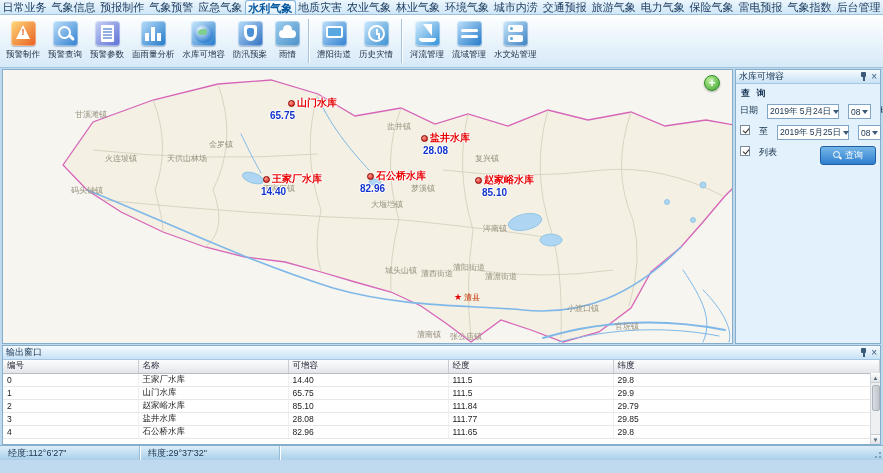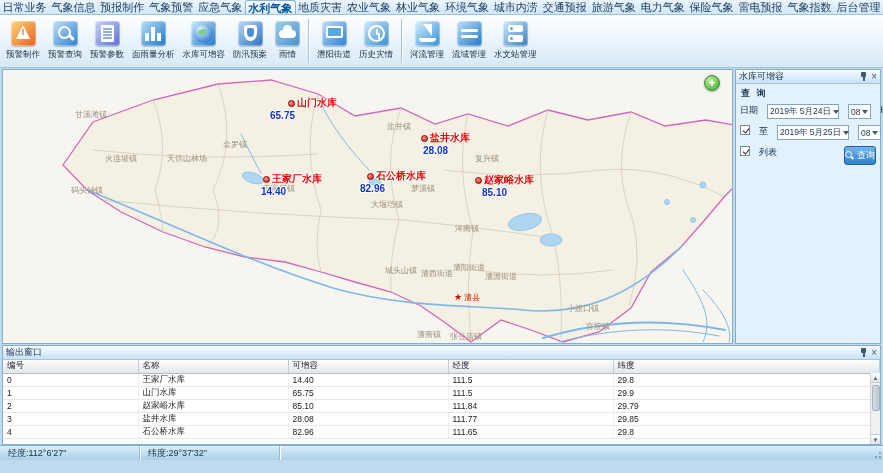--- a/index.html
+++ b/index.html
@@ -75,21 +75,21 @@
   .query-section-label{padding:3px 5px 2px;font-weight:bold;color:#13304f;letter-spacing:2px}
   .form{padding:2px 4px;display:flex;flex-direction:column;gap:6px}
   .form-row{display:flex;align-items:flex-start;gap:9px}
   .lbl{white-space:nowrap}
   .combo{display:inline-flex;align-items:center;justify-content:space-between;background:#fff;border:1px solid #7fa6c6;height:15px;padding:0 2px;font-size:8.5px;white-space:nowrap}
   .combo-date{width:72px}
   .combo-sm{width:26px}
   .combo .arrow{width:0;height:0;border-left:3px solid transparent;border-right:3px solid transparent;border-top:4px solid #3a5a78;margin-left:2px}
   .chk{width:10px;height:10px;background:#fff;border:1px solid #7a8a9a;position:relative;flex:none}
   .chk.checked::after{content:'';position:absolute;left:1.5px;top:2px;width:5px;height:3px;border-left:1.8px solid #2a2a2a;border-bottom:1.8px solid #2a2a2a;transform:rotate(-50deg)}
-  .query-btn{margin-left:auto;display:flex;align-items:center;gap:3px;background:linear-gradient(#74b6e8,#2f7fd0);border:1px solid #1f5f9f;border-radius:3px;color:#fff;font-size:9px;padding:2px 0;font-family:inherit}
+  .query-btn{margin-left:auto;display:flex;align-items:center;gap:3px;background:linear-gradient(#74b6e8,#2f7fd0);border:1px solid #1f5f9f;border-radius:3px;color:#fff;font-size:9px;padding:2px 12px;font-family:inherit}
   .btn-ic{width:9px;height:9px;position:relative;flex:none}
   .btn-ic::before{content:'';position:absolute;left:0;top:0;width:5px;height:5px;border:1.5px solid #fff;border-radius:50%}
   .btn-ic::after{content:'';position:absolute;left:6px;top:6px;width:3px;height:1.5px;background:#fff;transform:rotate(45deg)}
 
   
   .output{height:100px;margin:0 2px;border:1px solid #86aecb;background:#fff;display:flex;flex-direction:column;flex:none;position:relative}
   .output-body{flex:1;overflow:hidden;position:relative}
   table.grid{width:100%;border-collapse:collapse;table-layout:fixed}
   table.grid th{height:13px;background:linear-gradient(#fdfdfd,#e2e6ea);border-right:1px solid #c8cdd2;border-bottom:1px solid #b8bdc2;font-weight:normal;text-align:left;padding:0 4px;font-size:8.5px;color:#223}
   table.grid td{height:13px;border-bottom:1px solid #e8e8e8;border-right:1px solid #f0f0f0;padding:0 4px;font-size:8.5px;color:#222;white-space:nowrap;overflow:hidden}
@@ -226,36 +226,36 @@
           <ellipse cx="372" cy="112" rx="6" ry="3"></ellipse>
           <circle cx="700" cy="115" r="3"></circle>
           <circle cx="664" cy="132" r="2.5"></circle>
           <circle cx="690" cy="150" r="2.5"></circle>
         </g>
       </svg>
       <div style="position:absolute;inset:0;border-radius:21px;">
           <div class="map-town-label" style="left: 88px; top: 44px;">甘溪滩镇</div>
           <div class="map-town-label" style="left: 118px; top: 88px;">火连坡镇</div>
           <div class="map-town-label" style="left: 184px; top: 88px;">天供山林场</div>
-          <div class="map-town-label" style="left: 232px; top: 74px; text-align: right;">金罗镇</div>
+          <div class="map-town-label" style="left: 218px; top: 74px; text-align: right;">金罗镇</div>
           <div class="map-town-label" style="left: 84px; top: 120px;">码头铺镇</div>
           <div class="map-town-label" style="left: 276px; top: 118px;">王家厂镇</div>
           <div class="map-town-label" style="left: 396px; top: 56px;">盐井镇</div>
           <div class="map-town-label" style="left: 484px; top: 88px;">复兴镇</div>
           <div class="map-town-label" style="left: 420px; top: 118px;">梦溪镇</div>
           <div class="map-town-label" style="left: 384px; top: 134px;">大堰垱镇</div>
-          <div class="map-town-label" style="left: 464px; top: 158px;">涔南镇</div>
+          <div class="map-town-label" style="left: 492px; top: 158px;">涔南镇</div>
           <div class="map-town-label" style="left: 398px; top: 200px;">城头山镇</div>
           <div class="map-town-label" style="left: 434px; top: 203px;">澧西街道</div>
           <div class="map-town-label" style="left: 466px; top: 197px;">澧阳街道</div>
           <div class="map-town-label" style="left: 498px; top: 206px;">澧澹街道</div>
           <div class="map-town-label" style="left: 426px; top: 264px;">澧南镇</div>
           <div class="map-town-label" style="left: 463px; top: 266px;">张公庙镇</div>
           <div class="map-town-label" style="left: 580px; top: 238px;">小渡口镇</div>
-          <div class="map-town-label" style="left: 595px; top: 256px;">官垸镇</div>
+          <div class="map-town-label" style="left: 624px; top: 256px;">官垸镇</div>
         </div>
       <div style="position:absolute;inset:0;">
           <div class="marker" style="left: 285px; top: 26px;">
             <span class="marker-dot"></span>
             <span class="marker-name">山门水库</span>
           </div>
           <div class="marker-value" style="left: 267px; top: 40px;">65.75</div>
           <div class="marker" style="left: 418px; top: 61px;">
             <span class="marker-dot"></span>
             <span class="marker-name">盐井水库</span>

